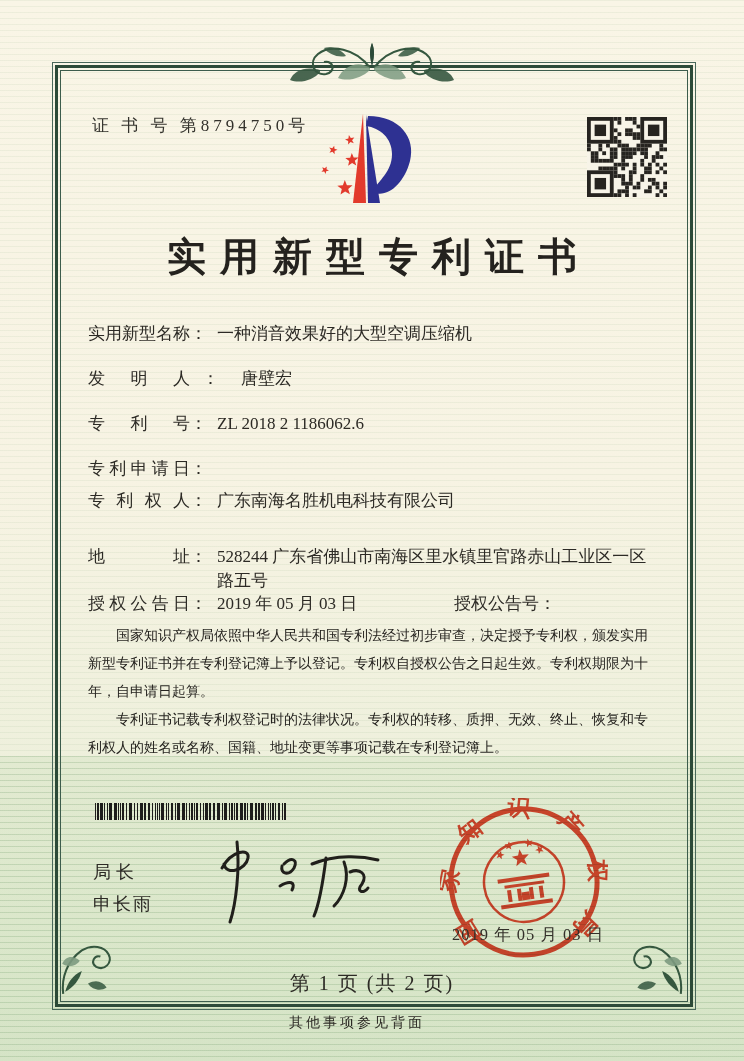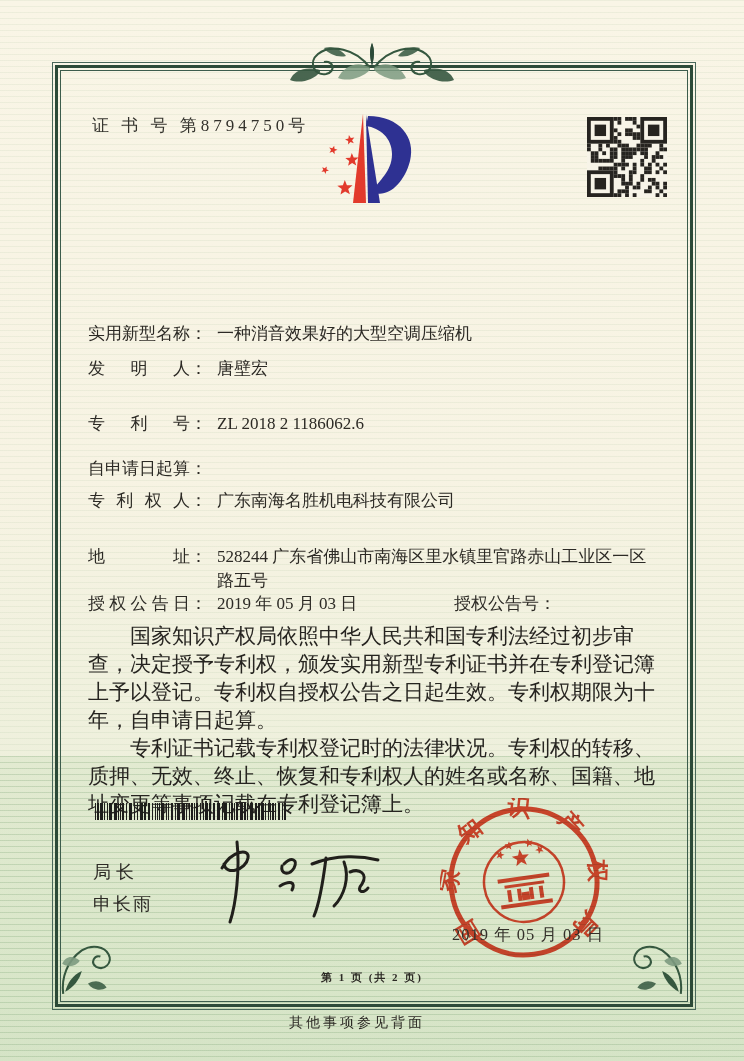--- a/index.html
+++ b/index.html
@@ -33,29 +33,29 @@
   .qr{position:absolute;left:587px;top:117px;}
   .title{position:absolute;left:0;right:0;top:230px;text-align:center;
     font-size:39px;font-weight:bold;letter-spacing:14px;text-indent:14px;color:#24221e;}
   .row{position:absolute;left:88px;font-size:17px;line-height:24px;display:flex;color:#2c2a25;}
   .row .lbl{display:inline-block;width:102px;text-align:justify;text-align-last:justify;}
   .row .col{display:inline-block;}
   .row .val{display:inline-block;margin-left:10px;}
   .row.addr .val{width:436px;}
   .pair2{position:absolute;left:366px;top:0;display:flex;font-size:17px;}
   .pair2 .val{margin-left:10px;}
-  .paras{position:absolute;left:88px;top:622px;width:572px;font-size:21px;line-height:28px;color:#262420;}
+  .paras{position:absolute;left:88px;top:622px;width:572px;font-size:14px;line-height:28px;color:#262420;}
   .paras p{margin:0;text-indent:2em;}
   .barcode{position:absolute;left:95px;top:803px;}
   .sig-title{position:absolute;left:93px;top:860px;font-size:18px;letter-spacing:5px;color:#2c2a25;}
   .sig-name{position:absolute;left:93px;top:892px;font-size:18px;letter-spacing:2px;color:#2c2a25;}
   .signature{position:absolute;left:192px;top:834px;}
   .seal{position:absolute;left:440px;top:798px;mix-blend-mode:multiply;opacity:.92;}
   .seal-date{position:absolute;left:452px;top:924px;font-size:16.5px;letter-spacing:1px;color:#33302a;z-index:3;}
-  .page-num{position:absolute;left:0;right:0;top:970px;text-align:center;font-size:11px;letter-spacing:2px;color:#2c2a25;font-weight:bold;}
+  .page-num{position:absolute;left:0;right:0;top:970px;text-align:center;font-size:20px;letter-spacing:2px;color:#2c2a25;}
   .back-note{position:absolute;left:0;right:30px;top:1014px;text-align:center;font-size:14px;letter-spacing:3px;color:#2c2a25;}
 </style>
 </head>
 <body>
 
 <div class="page">
 
   <div class="wave-overlay"></div>
   <div class="wave-overlay strong"></div>
 
@@ -250,38 +250,39 @@
         <rect x="7.62" y="7.62" width="11.43" height="11.43" fill="#262420"></rect>
         <rect x="53.33" y="0.00" width="26.67" height="26.67" fill="#262420"></rect>
         <rect x="57.14" y="3.81" width="19.05" height="19.05" fill="#f7f4e8"></rect>
         <rect x="60.95" y="7.62" width="11.43" height="11.43" fill="#262420"></rect>
         <rect x="0.00" y="53.33" width="26.67" height="26.67" fill="#262420"></rect>
         <rect x="3.81" y="57.14" width="19.05" height="19.05" fill="#f7f4e8"></rect>
         <rect x="7.62" y="60.95" width="11.43" height="11.43" fill="#262420"></rect>
       </g>
   </svg>
 
+  <div class="title">实用新型专利证书</div>
 
   <div class="row" style="top:322px;">
     <span class="lbl">实用新型名称</span>
       <span class="col">：</span>
     <span class="val">一种消音效果好的大型空调压缩机</span>
   </div>
-  <div class="row" style="top:357px;">
+  <div class="row" style="top:367px;gap:12px;">
     <span class="lbl">发明人</span>
       <span class="col">：</span>
     <span class="val">唐壁宏</span>
   </div>
   <div class="row" style="top:412px;">
     <span class="lbl">专利号</span>
       <span class="col">：</span>
     <span class="val">ZL 2018 2 1186062.6</span>
   </div>
   <div class="row" style="top:457px;">
-    <span class="lbl">自申请日起算</span>
+    <span class="lbl">专利申请日</span>
       <span class="col">：</span>
   </div>
   <div class="row" style="top:489px;">
     <span class="lbl">专利权人</span>
       <span class="col">：</span>
     <span class="val">广东南海名胜机电科技有限公司</span>
   </div>
   <div class="row addr" style="top:545px;">
     <span class="lbl">地址</span>
       <span class="col">：</span>

